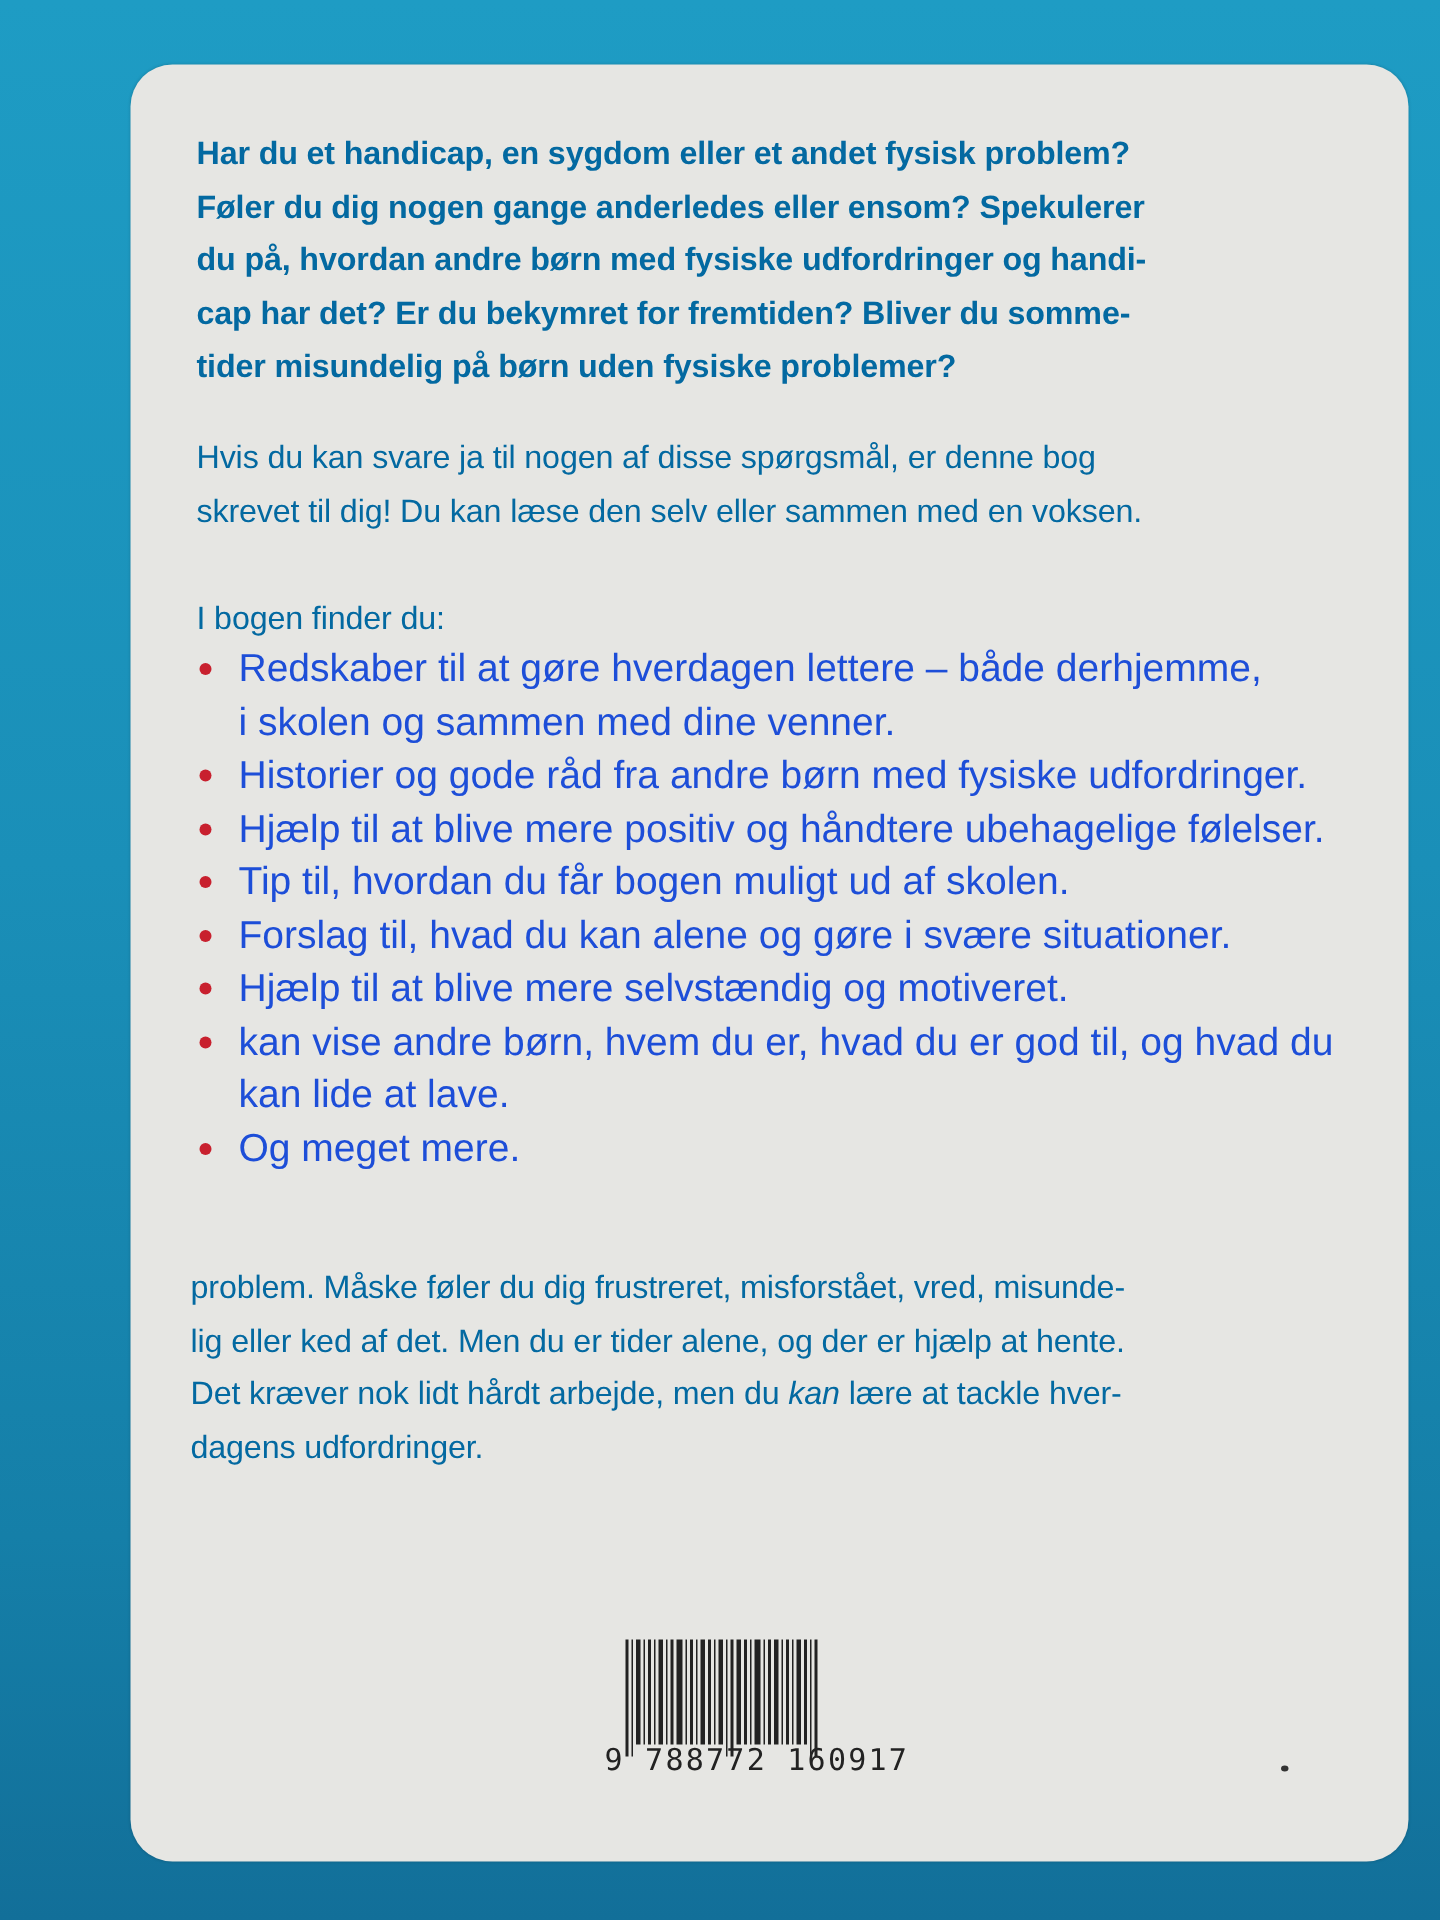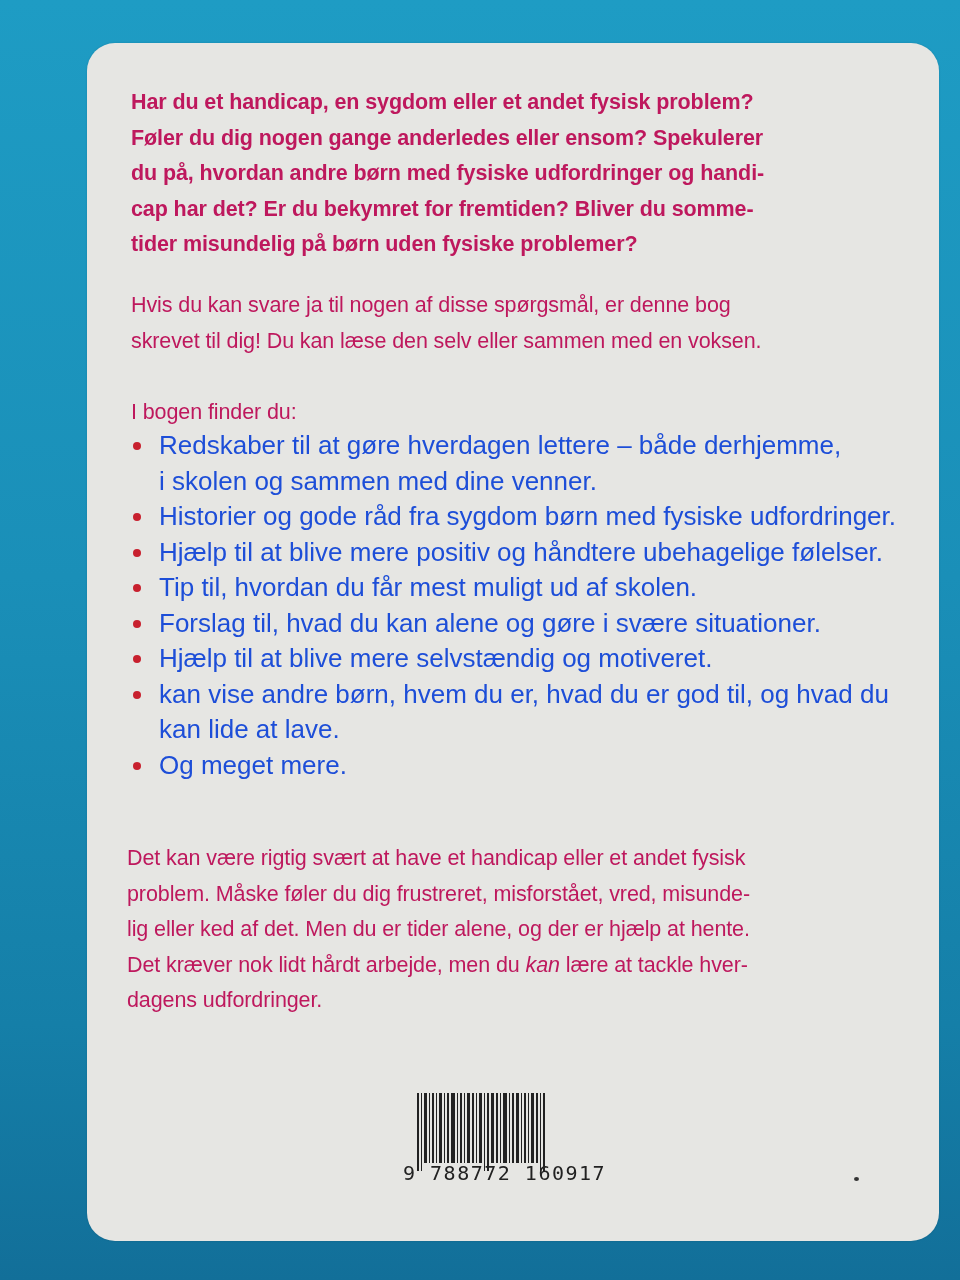--- a/index.html
+++ b/index.html
@@ -7,21 +7,21 @@
     width:960px; height:1280px; overflow:hidden;
     background: linear-gradient(180deg, #1e9cc4 0%, #1a8fb8 45%, #157fa8 80%, #126f99 100%);
     font-family: "Liberation Sans", sans-serif;
     position:relative;
   }
   .card {
     position:absolute; left:87px; top:43px; width:852px; height:1198px;
     background:#e6e6e3; border-radius:28px;
     box-shadow: 0 0 2px rgba(0,0,0,0.15);
   }
-  .text { position:absolute; color:#be185d; font-size:21.5px; line-height:35.5px; letter-spacing:-0.1px; }
+  .text { position:absolute; color:#0369a1; font-size:21.5px; line-height:35.5px; letter-spacing:-0.1px; }
   .intro { left:44px; top:42px; width:760px; font-weight:bold; }
   .intro .line { display:block; white-space:nowrap; }
   .p2 { left:44px; top:245px; width:760px; }
   .p2 .line { display:block; white-space:nowrap; }
   .lead { left:44px; top:352px; }
   .list { position:absolute; left:44px; top:385px; width:780px; margin:0; padding:0; list-style:none; }
   .list li { position:relative; padding-left:28px; color:#1d4ed8; font-size:26px; line-height:35.5px; }
   .list li .line { display:block; white-space:nowrap; }
   .bullet { position:absolute; left:2px; top:14px; width:8px; height:8px; border-radius:50%; background:#c8202e; }
   .outro { left:40px; top:798px; width:790px; }
@@ -53,29 +53,29 @@
   <div class="text lead">I bogen finder du:</div>
 
   <ul class="list">
     <li>
       <span class="bullet"></span>
       <span class="line">Redskaber til at gøre hverdagen lettere – både derhjemme,</span>
       <span class="line">i skolen og sammen med dine venner.</span>
     </li>
     <li>
       <span class="bullet"></span>
-      <span class="line">Historier og gode råd fra sygdom børn med fysiske udfordringer.</span>
+      <span class="line">Historier og gode råd fra andre børn med fysiske udfordringer.</span>
     </li>
     <li>
       <span class="bullet"></span>
       <span class="line">Hjælp til at blive mere positiv og håndtere ubehagelige følelser.</span>
     </li>
     <li>
       <span class="bullet"></span>
-      <span class="line">Tip til, hvordan du får mest muligt ud af skolen.</span>
+      <span class="line">Tip til, hvordan du får bogen muligt ud af skolen.</span>
     </li>
     <li>
       <span class="bullet"></span>
       <span class="line">Forslag til, hvad du kan alene og gøre i svære situationer.</span>
     </li>
     <li>
       <span class="bullet"></span>
       <span class="line">Hjælp til at blive mere selvstændig og motiveret.</span>
     </li>
     <li>
@@ -83,21 +83,20 @@
       <span class="line">kan vise andre børn, hvem du er, hvad du er god til, og hvad du</span>
       <span class="line">kan lide at lave.</span>
     </li>
     <li>
       <span class="bullet"></span>
       <span class="line">Og meget mere.</span>
     </li>
   </ul>
 
   <div class="text outro">
-    <span class="line">Det kan være rigtig svært at have et handicap eller et andet fysisk</span>
     <span class="line">problem. Måske føler du dig frustreret, misforstået, vred, misunde-</span>
     <span class="line">lig eller ked af det. Men du er tider alene, og der er hjælp at hente.</span>
     <span class="line"><span>Det kræver nok lidt hårdt arbejde, men du </span><em>kan</em><span> lære at tackle hver-</span></span>
     <span class="line">dagens udfordringer.</span>
   </div>
 
   <div class="barcode">
     <div class="bars">
       <span style="width:2px;height:78px"></span>
         <span style="width:1px;height:78px"></span>

